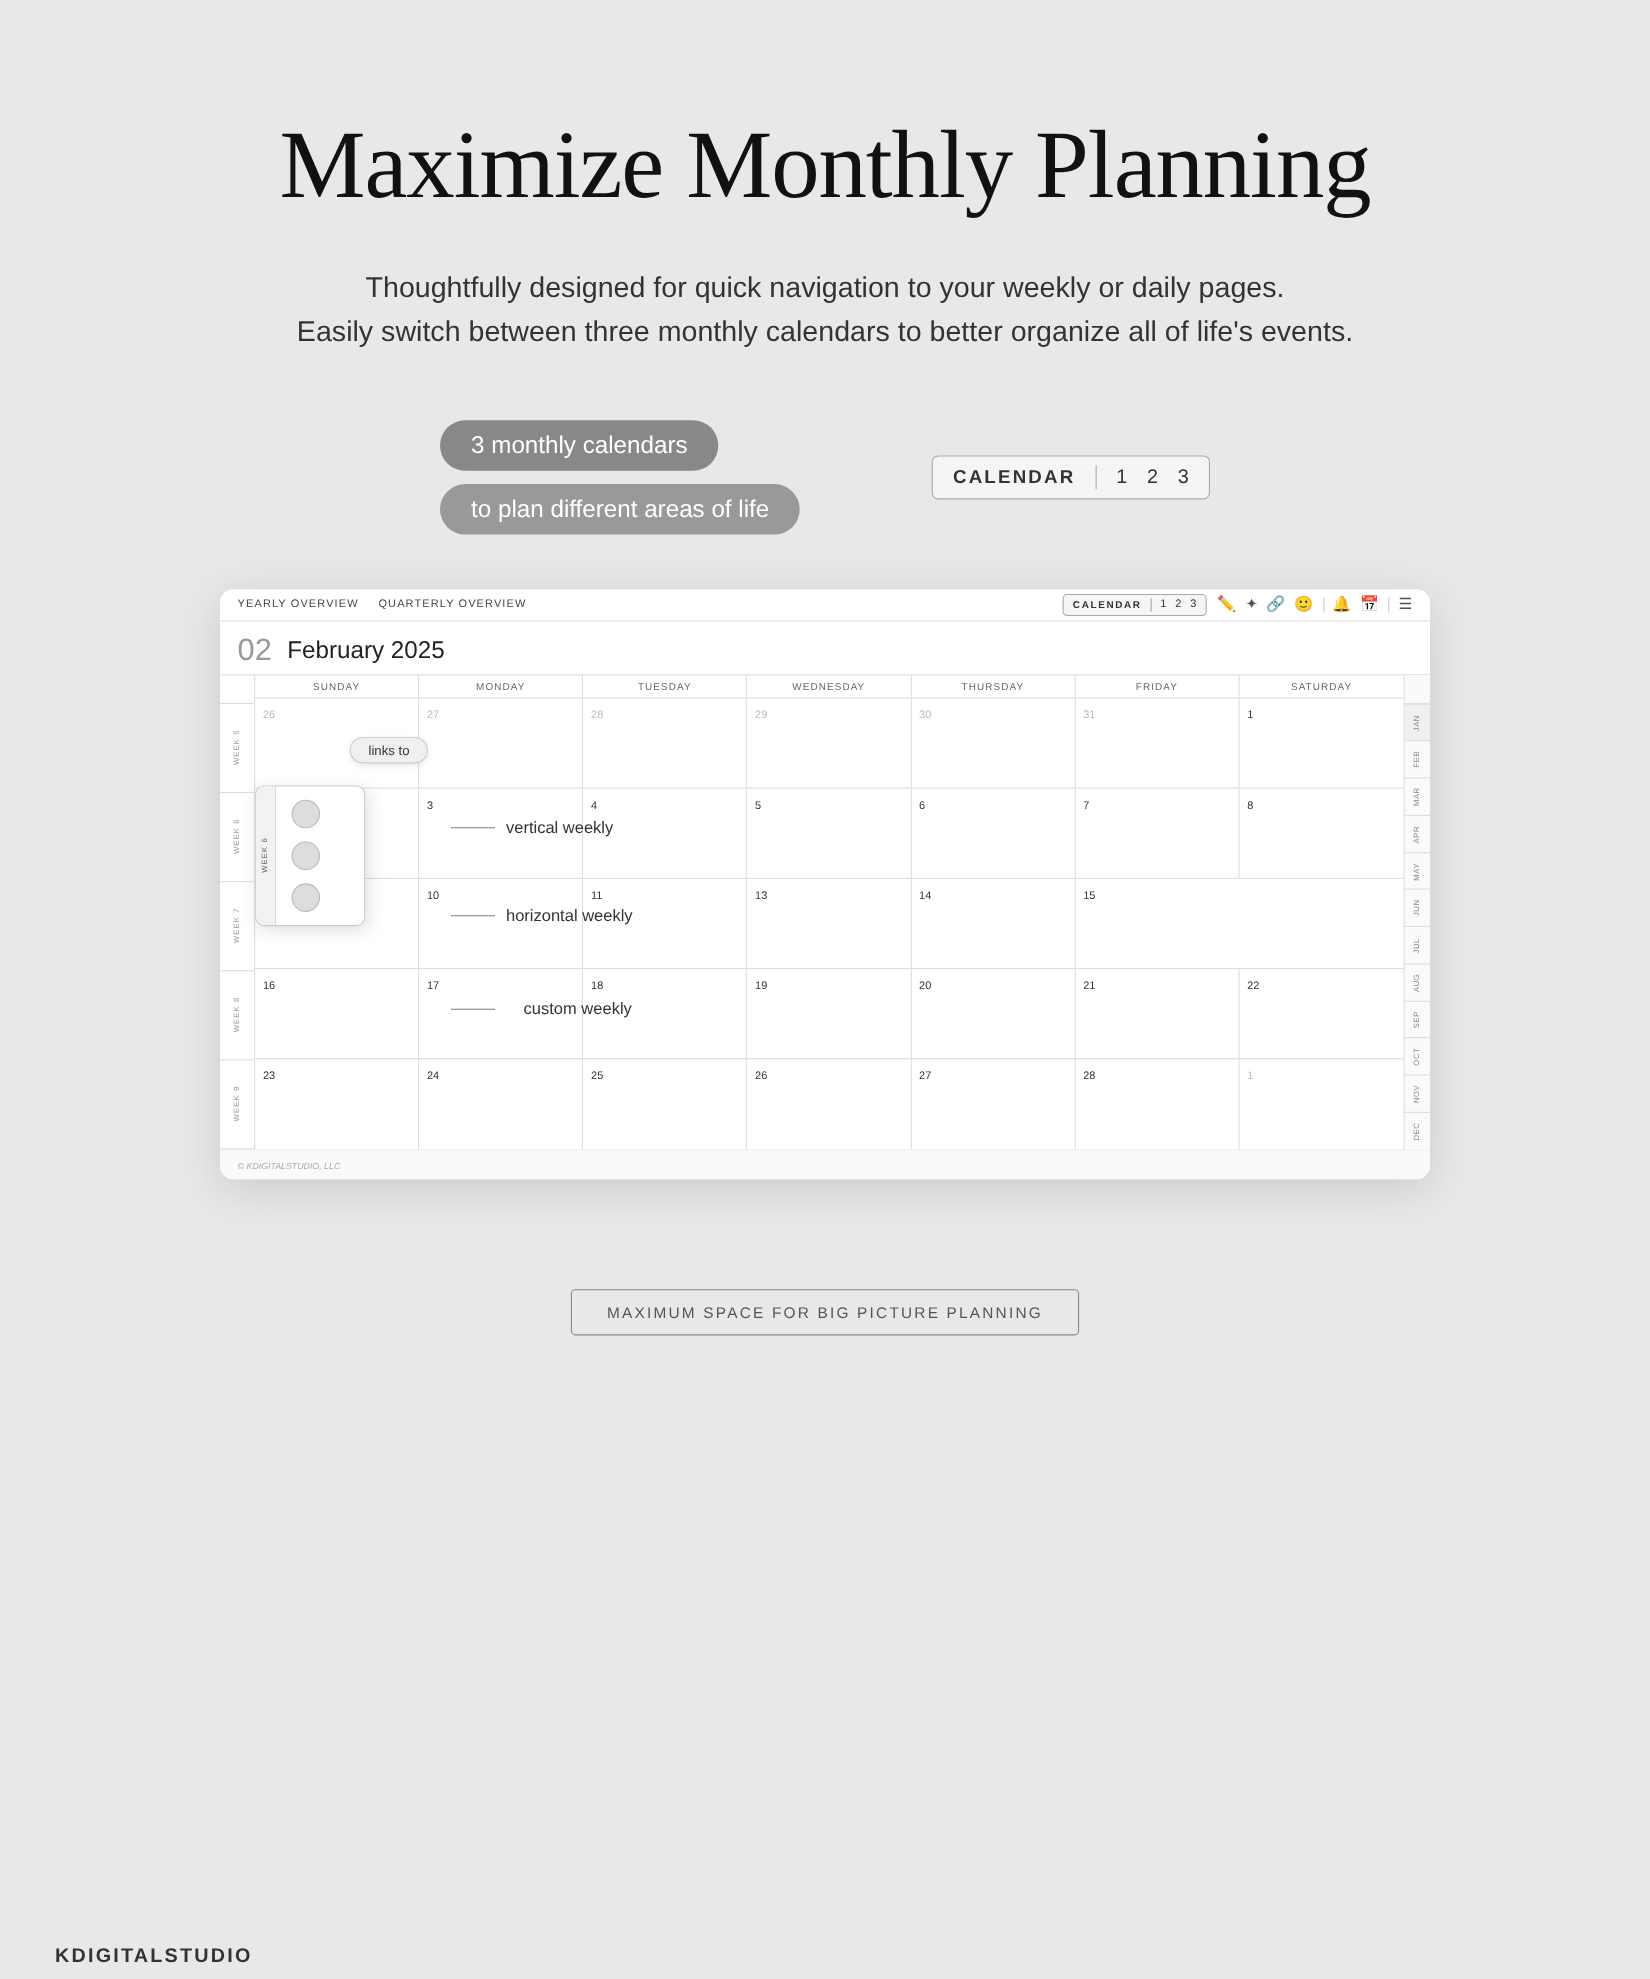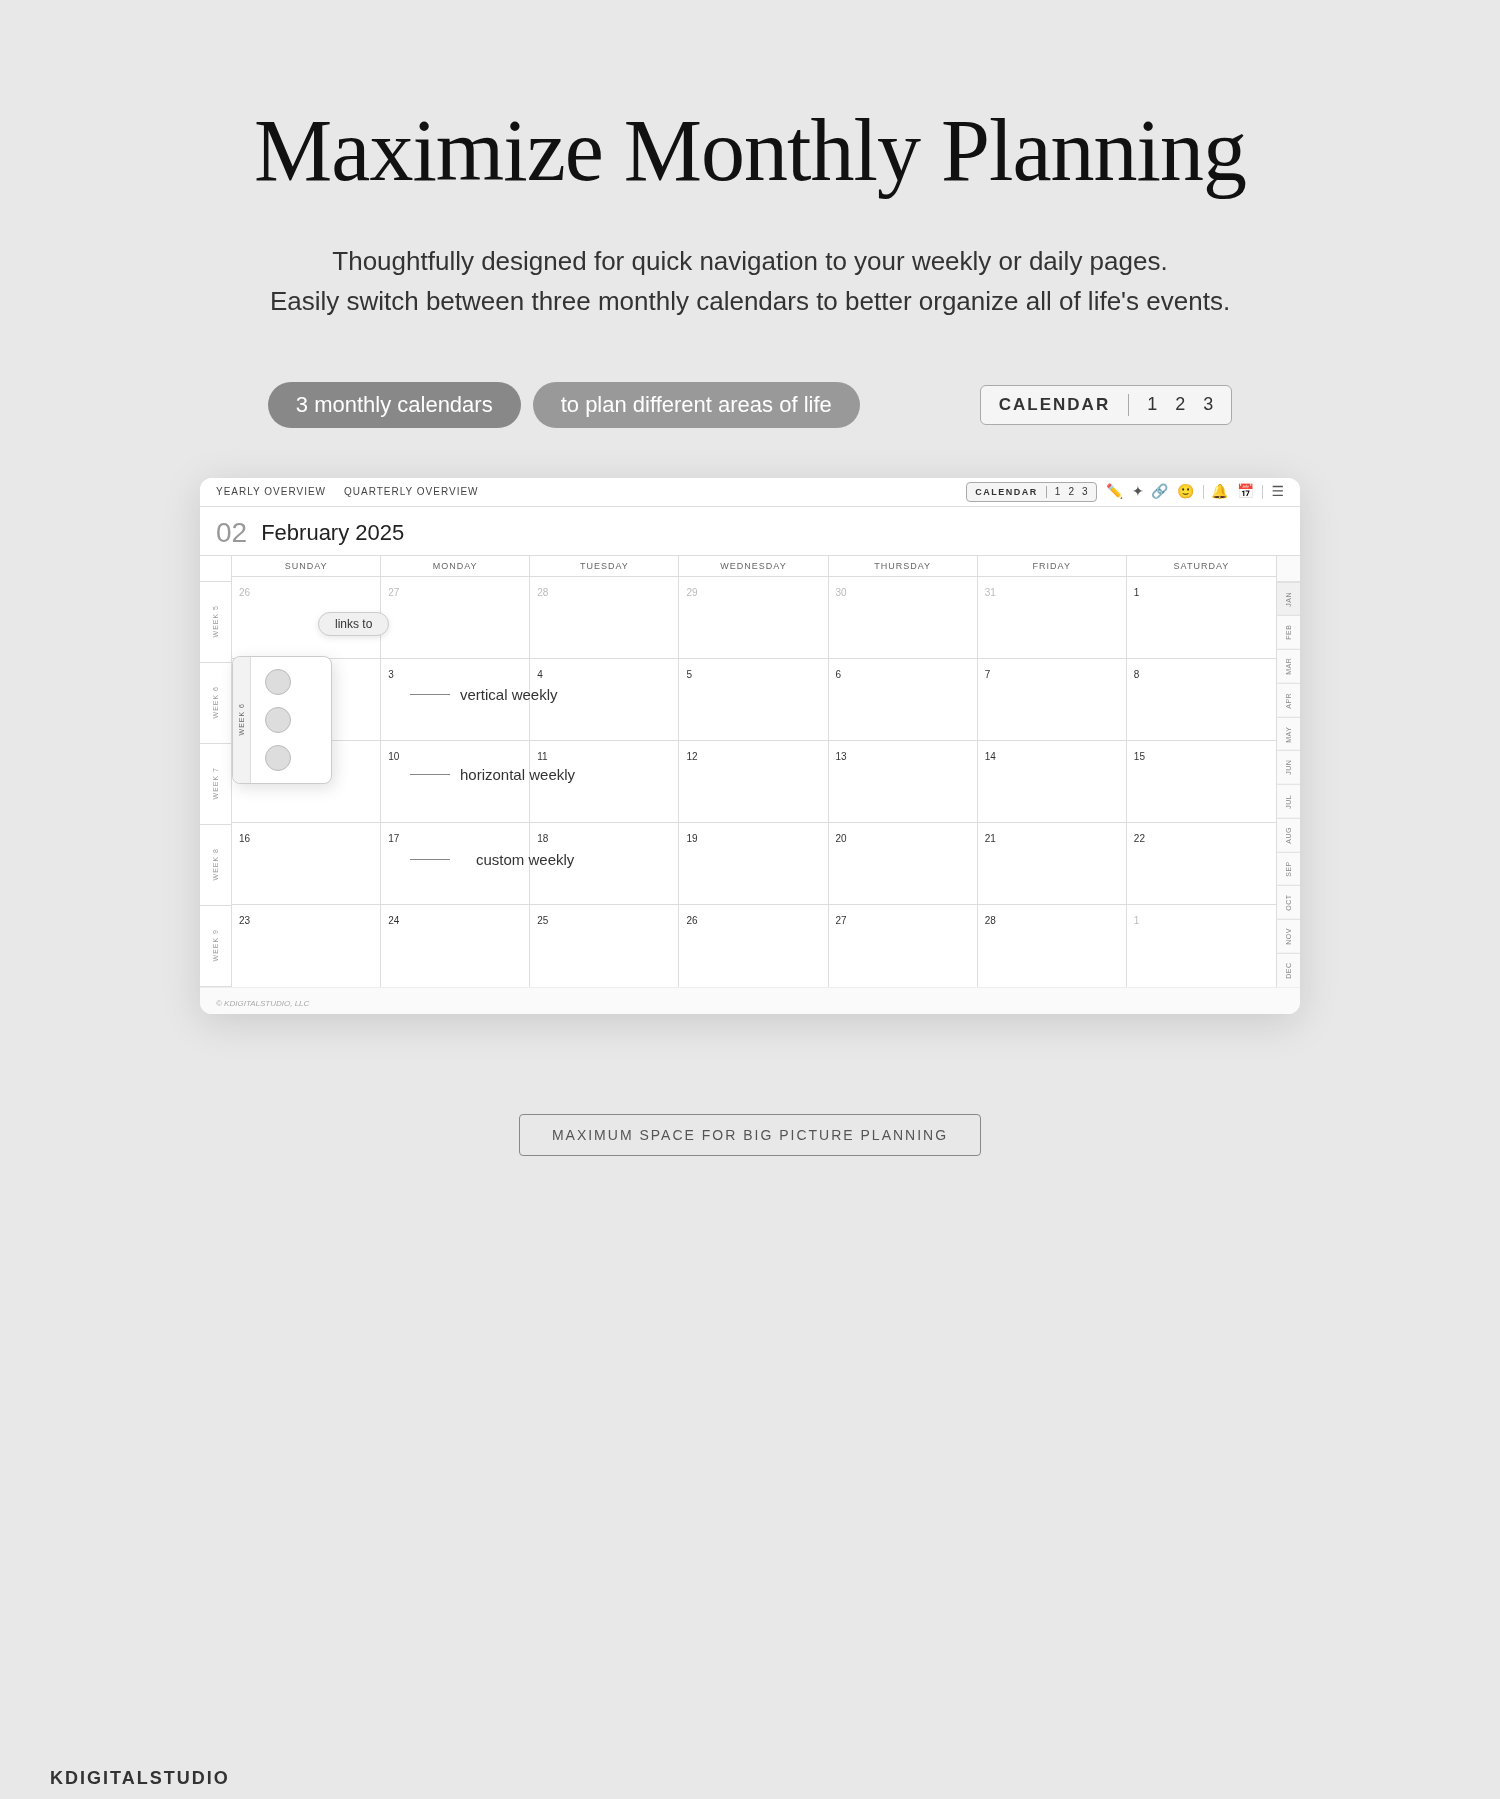--- a/index.html
+++ b/index.html
@@ -47,21 +47,21 @@
       display: flex;
       align-items: center;
       justify-content: center;
       gap: 120px;
       margin-bottom: 50px;
       width: 100%;
     }
 
     .callout-left {
       display: flex;
-      flex-direction: row;
+      flex-direction: column;
       align-items: flex-start;
       gap: 12px;
     }
 
     .pill-dark {
       background: #888;
       color: #fff;
       border-radius: 50px;
       padding: 10px 28px;
       font-size: 22px;
@@ -547,21 +547,20 @@
             <div class="cal-cell"><span class="cal-day-num">5</span></div>
             <div class="cal-cell"><span class="cal-day-num">6</span></div>
             <div class="cal-cell"><span class="cal-day-num">7</span></div>
             <div class="cal-cell"><span class="cal-day-num">8</span></div>
           </div>
 
           <div class="cal-row">
             <div class="cal-cell"><span class="cal-day-num">9</span></div>
             <div class="cal-cell"><span class="cal-day-num">10</span></div>
             <div class="cal-cell"><span class="cal-day-num">11</span></div>
-            <div class="cal-cell"><span class="cal-day-num">12</span></div>
             <div class="cal-cell"><span class="cal-day-num">13</span></div>
             <div class="cal-cell"><span class="cal-day-num">14</span></div>
             <div class="cal-cell"><span class="cal-day-num">15</span></div>
           </div>
 
           <div class="cal-row">
             <div class="cal-cell"><span class="cal-day-num">16</span></div>
             <div class="cal-cell"><span class="cal-day-num">17</span></div>
             <div class="cal-cell"><span class="cal-day-num">18</span></div>
             <div class="cal-cell"><span class="cal-day-num">19</span></div>

